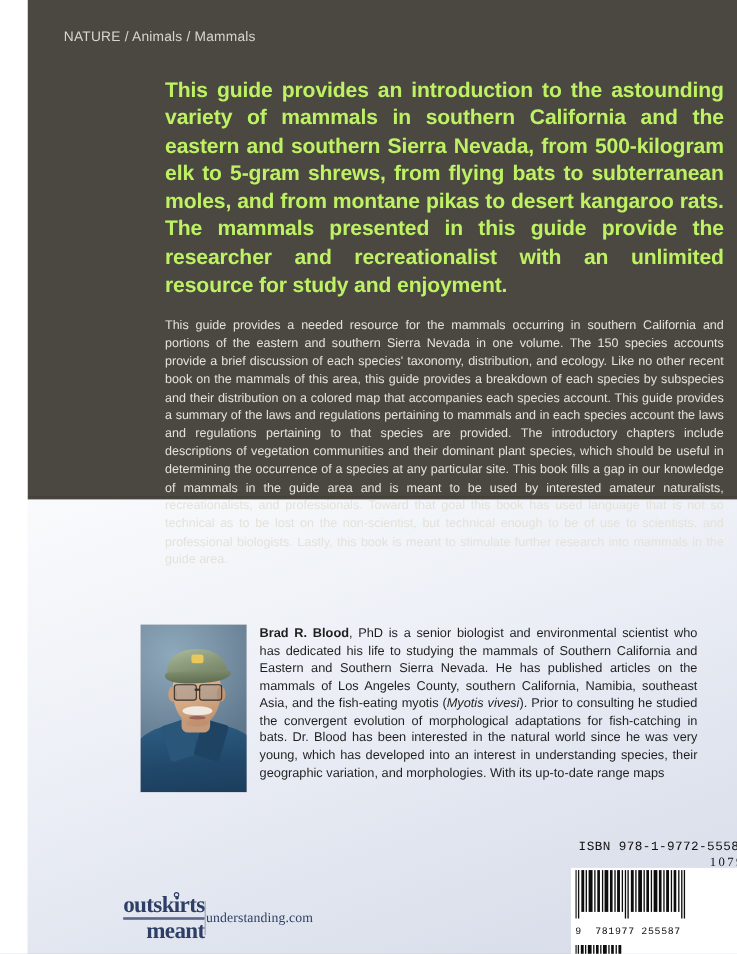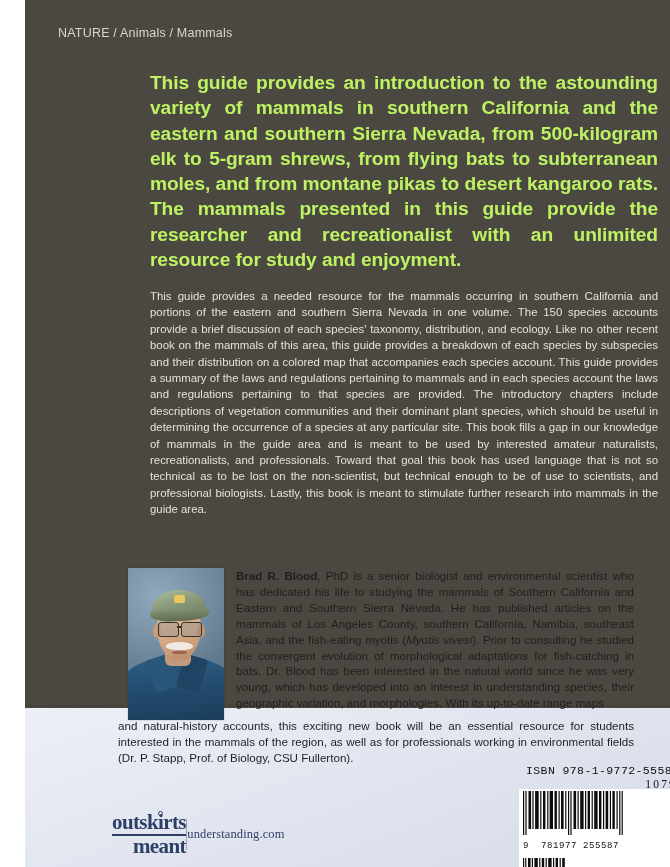--- a/index.html
+++ b/index.html
@@ -30,21 +30,21 @@
     background: #ffffff;
     z-index: 5;
   }
 
   
   .dark-panel {
     position: absolute;
     left: 25px;
     top: 0;
     width: 645px;
-    height: 708px;
+    height: 454px;
     background: #4a4840;
     box-sizing: border-box;
     padding: 0;
   }
   .dark-panel::after {
     content: "";
     position: absolute;
     left: 0; right: 0; bottom: 0;
     height: 3px;
     background: linear-gradient(to bottom, rgba(0,0,0,0.12), rgba(255,255,255,0));
@@ -384,21 +384,20 @@
     <div class="ap-mustache"></div>
     <div class="ap-mouth"></div>
     <div class="ap-chin"></div>
     <div class="ap-cap"></div>
     <div class="ap-brim"></div>
     <div class="ap-cap-logo"></div>
   </div>
 
   <div class="bio"><b>Brad R. Blood</b><span>, PhD is a senior biologist and environmental scientist who has dedicated his life to studying the mammals of Southern California and Eastern and Southern Sierra Nevada. He has published articles on the mammals of Los Angeles County, southern California, Namibia, southeast Asia, and the fish-eating myotis (</span><i>Myotis vivesi</i><span>). Prior to consulting he studied the convergent evolution of morphological adaptations for fish-catching in bats. Dr. Blood has been interested in the natural world since he was very young, which has developed into an interest in understanding species, their geographic variation, and morphologies. With its up-to-date range maps</span></div>
 
-  <div class="bio-wide">and natural-history accounts, this exciting new book will be an essential resource for students interested in the mammals of the region, as well as for professionals working in environmental fields (Dr. P. Stapp, Prof. of Biology, CSU Fullerton).</div>
 
   <div class="barcode-block">
     <div class="isbn-text">ISBN  978-1-9772-5558-7</div>
     <div class="price-text">10795</div>
     <div class="barcode-white">
       <div class="bc-main">
         <svg width="106" height="46" viewBox="0 0 106 46">
           <g fill="#0d0d0d">
             <rect x="0" y="0" width="1.2" height="44"></rect>
             <rect x="2.4" y="0" width="1.2" height="44"></rect>

